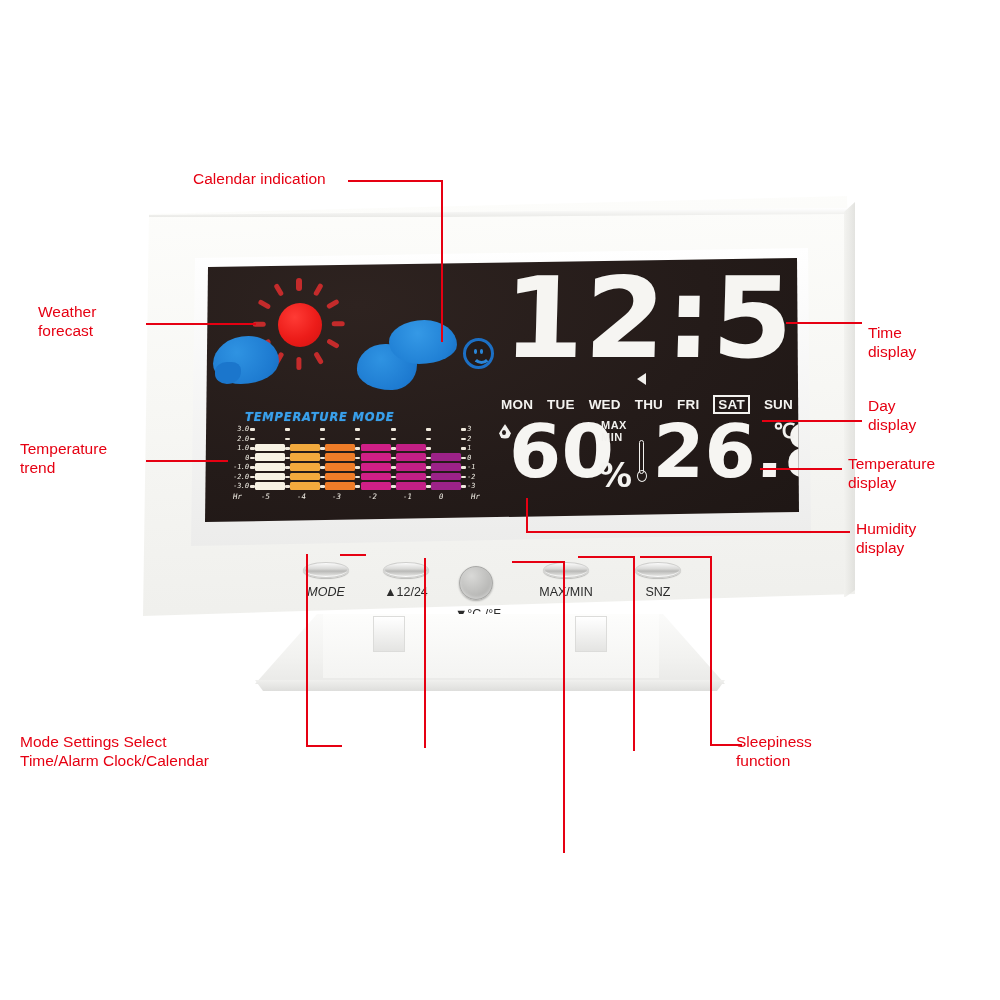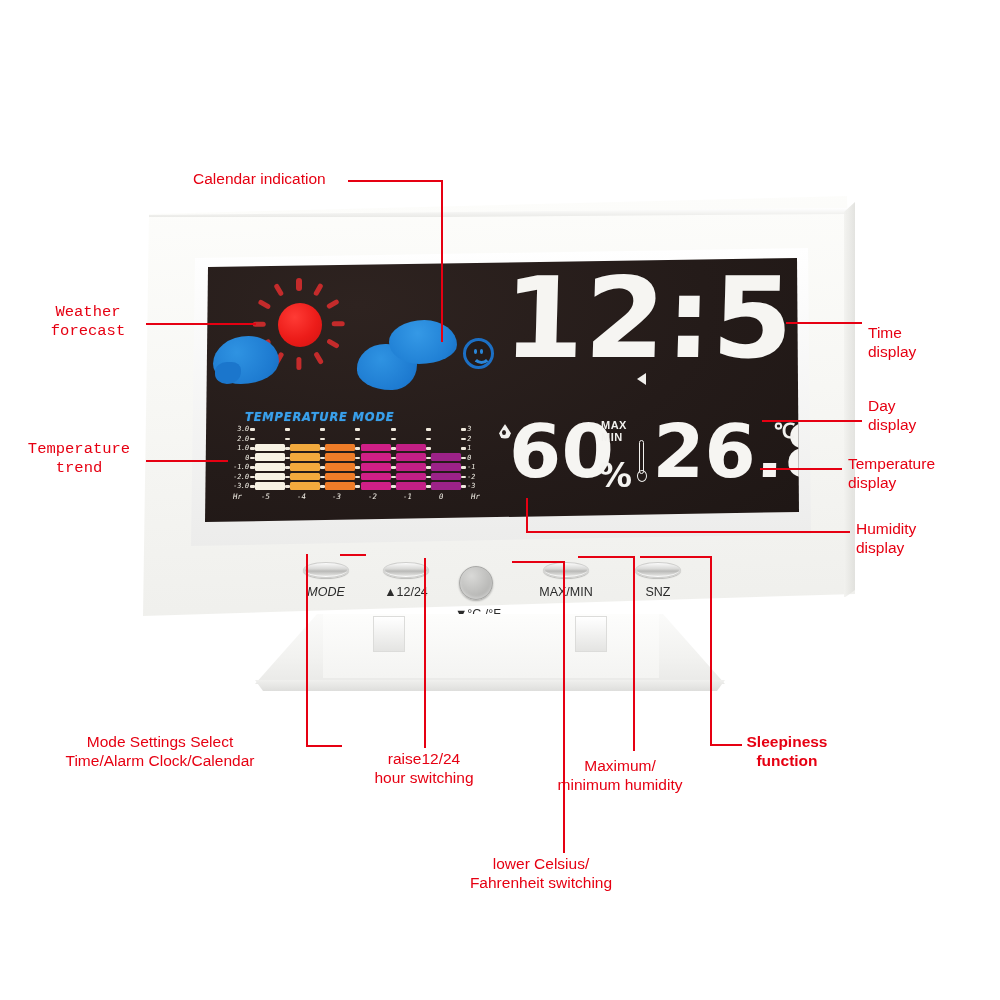--- a/index.html
+++ b/index.html
@@ -9,22 +9,22 @@
     font-family:"Liberation Sans", sans-serif;
     background:#ffffff;
   }
   #stage{position:absolute;left:0;top:0;width:1000px;height:1000px;}
 
   
   .anno{
     position:absolute;color:#e60012;font-size:15.5px;line-height:1.22;
     font-family:"Liberation Sans", sans-serif;white-space:pre;
   }
-  .anno.ctr{text-align:center;}
-  .anno.rgt{text-align:center;font-family:Liberation Mono, monospace;}
+  .anno.ctr{}
+  .anno.rgt{text-align:left;}
   .anno.lft{text-align:left;}
 
   
   .ln{position:absolute;background:#e60012;}
   .lnh{height:2.4px;}
   .lnv{width:2.4px;}
 
   
   #device{position:absolute;left:143px;top:196px;width:712px;height:420px;}
 
@@ -486,20 +486,29 @@
         </div>
       </div>
 
       <div class="lcd-right">
 
         <div class="time-row">
           <div class="time-txt">12:58</div>
           <div class="alarm-tri"></div>
         </div>
 
+        <div class="days" id="day-row">
+            <span class="day">MON</span>
+            <span class="day">TUE</span>
+            <span class="day">WED</span>
+            <span class="day">THU</span>
+            <span class="day">FRI</span>
+            <span class="day sel">SAT</span>
+            <span class="day">SUN</span>
+          </div>
 
         <div class="readouts">
           <div class="hum">
             <span class="drop"></span>
             <span class="hum-val">60</span>
             <span class="pct">%</span>
             <span class="maxmin">
               <span>MAX</span><br>
               <span>MIN</span>
             </span>
@@ -570,29 +579,26 @@
 
   <div class="anno lft" style="left:856px;top:520px;width:130px;">Humidity<br>display</div>
   <div class="ln lnv" style="left:526px;top:498px;height:35px;"></div>
   <div class="ln lnh" style="left:526px;top:531px;width:324px;"></div>
 
   <div class="anno ctr" style="left:20px;top:733px;width:280px;">Mode Settings Select<br>Time/Alarm Clock/Calendar</div>
   <div class="ln lnv" style="left:306px;top:554px;height:193px;"></div>
   <div class="ln lnh" style="left:306px;top:745px;width:36px;"></div>
   <div class="ln lnh" style="left:340px;top:554px;width:26px;"></div>
 
-  <div class="anno ctr" style="left:348px;top:750px;width:152px;">raise12/24<br>hour switching</div>
   <div class="ln lnv" style="left:424px;top:558px;height:190px;"></div>
 
-  <div class="anno ctr" style="left:436px;top:855px;width:210px;">lower Celsius/<br>Fahrenheit switching</div>
   <div class="ln lnh" style="left:512px;top:561px;width:53px;"></div>
   <div class="ln lnv" style="left:563px;top:561px;height:292px;"></div>
 
-  <div class="anno ctr" style="left:522px;top:757px;width:196px;">Maximum/<br>minimum humidity</div>
   <div class="ln lnh" style="left:578px;top:556px;width:57px;"></div>
   <div class="ln lnv" style="left:633px;top:556px;height:195px;"></div>
 
-  <div class="anno ctr" style="left:717px;top:733px;width:140px;font-weight:bold;">Sleepiness<br>function</div>
+  <div class="anno ctr" style="left:736px;top:733px;width:140px;">Sleepiness<br>function</div>
   <div class="ln lnh" style="left:640px;top:556px;width:72px;"></div>
   <div class="ln lnv" style="left:710px;top:556px;height:190px;"></div>
   <div class="ln lnh" style="left:710px;top:744px;width:32px;"></div>
 
 </div>
 
 </body></html>

